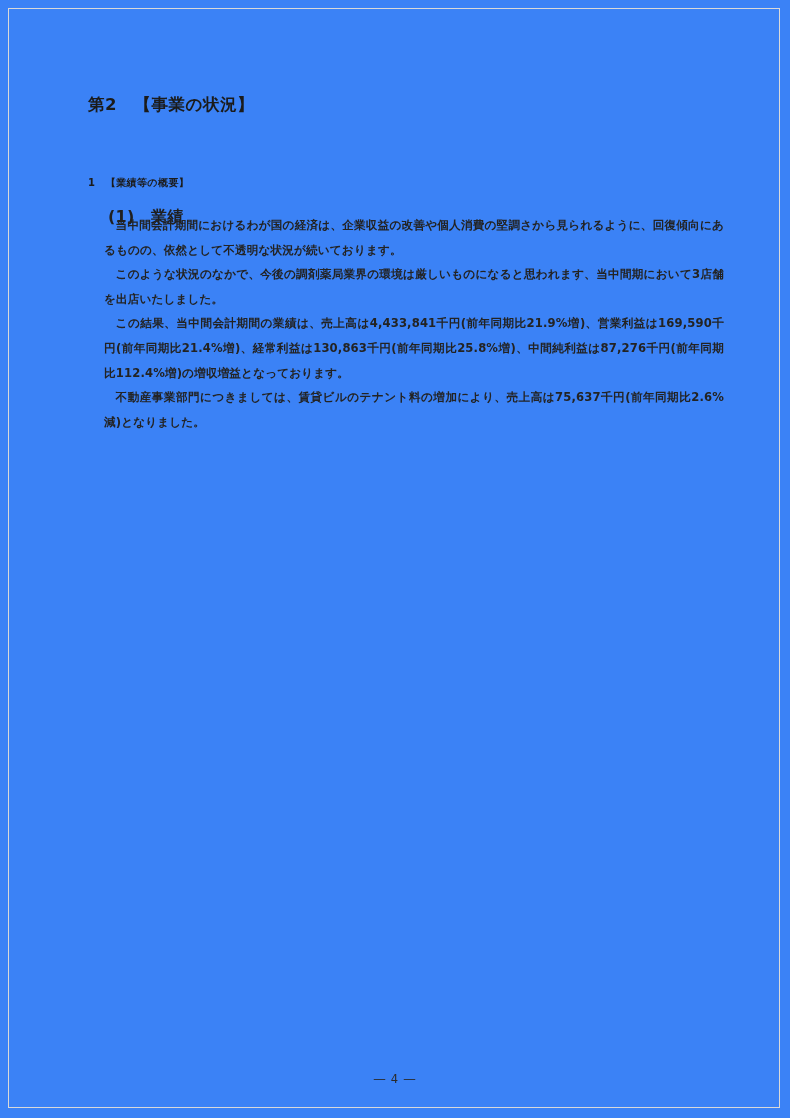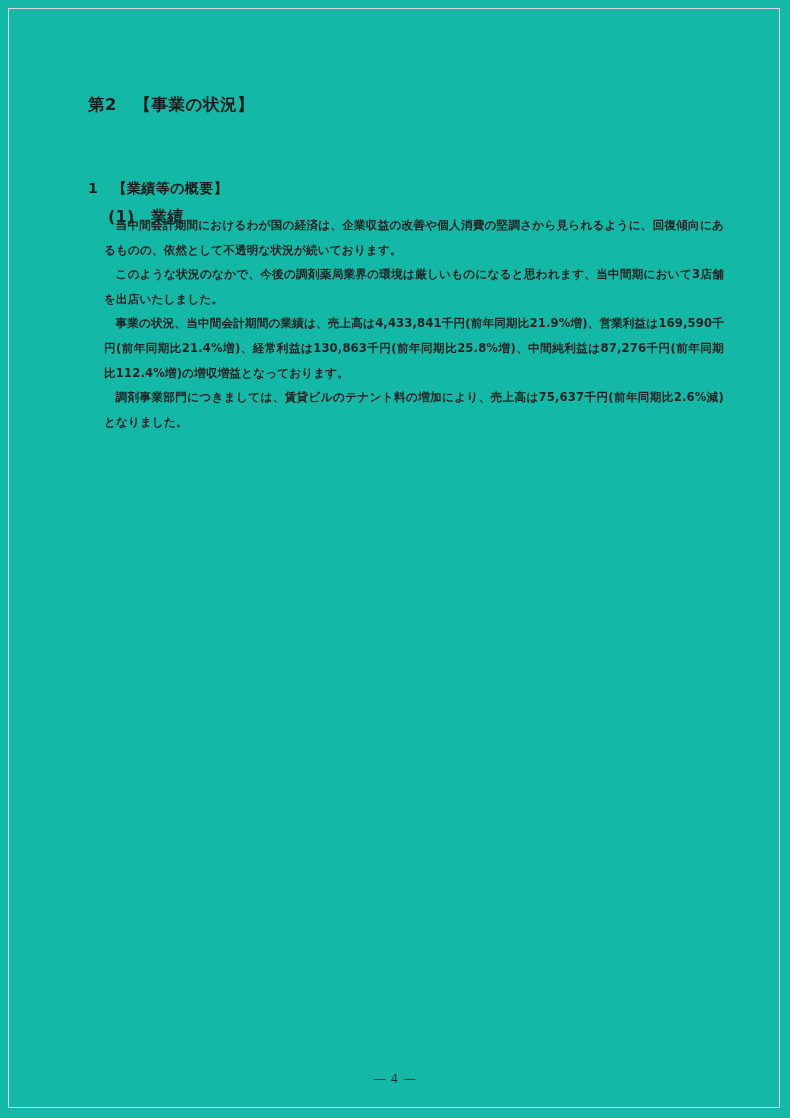--- a/index.html
+++ b/index.html
@@ -8,21 +8,21 @@
     padding: 0;
     background: #ffffff;
   }
   body {
     font-family: "DejaVu Sans", "Liberation Sans", sans-serif;
   }
   .page {
     position: relative;
     width: 790px;
     height: 1118px;
-    background: #14b8a6;
+    background: #3b82f6;
     box-sizing: border-box;
     overflow: hidden;
   }
   
   .page-border {
     position: absolute;
     left: 8px;
     top: 8px;
     width: 772px;
     height: 1100px;
@@ -44,21 +44,21 @@
     font-size: 16.5px;
     font-weight: bold;
     letter-spacing: 0.6px;
     color: #1b1b1b;
     white-space: pre;
   }
   .section-heading {
     position: absolute;
     left: 88px;
     top: 168px;
-    font-size: 14px;
+    font-size: 10px;
     font-weight: bold;
     letter-spacing: 0.4px;
     color: #1b1b1b;
     white-space: pre;
   }
   .sub-heading {
     position: absolute;
     left: 108px;
     top: 191px;
     font-size: 16px;
@@ -109,20 +109,20 @@
 
     <h1 class="doc-title">第2　【事業の状況】</h1>
 
     <h2 class="section-heading">1　【業績等の概要】</h2>
 
     <h3 class="sub-heading">(1)　業績</h3>
 
     <div class="body-block">
       <p class="para">当中間会計期間におけるわが国の経済は、企業収益の改善や個人消費の堅調さから見られるように、回復傾向にあるものの、依然として不透明な状況が続いております。</p>
       <p class="para">このような状況のなかで、今後の調剤薬局業界の環境は厳しいものになると思われます、当中間期において3店舗を出店いたしました。</p>
-      <p class="para">事業の状況、当中間会計期間の業績は、売上高は4,433,841千円(前年同期比21.9%増)、営業利益は169,590千円(前年同期比21.4%増)、経常利益は130,863千円(前年同期比25.8%増)、中間純利益は87,276千円(前年同期比112.4%増)の増収増益となっております。</p>
-      <p class="para">調剤事業部門につきましては、賃貸ビルのテナント料の増加により、売上高は75,637千円(前年同期比2.6%減)となりました。</p>
+      <p class="para">この結果、当中間会計期間の業績は、売上高は4,433,841千円(前年同期比21.9%増)、営業利益は169,590千円(前年同期比21.4%増)、経常利益は130,863千円(前年同期比25.8%増)、中間純利益は87,276千円(前年同期比112.4%増)の増収増益となっております。</p>
+      <p class="para">不動産事業部門につきましては、賃貸ビルのテナント料の増加により、売上高は75,637千円(前年同期比2.6%減)となりました。</p>
     </div>
 
     <div class="page-number">― 4 ―</div>
 
   </div>
 </div>
 
 </body></html>

